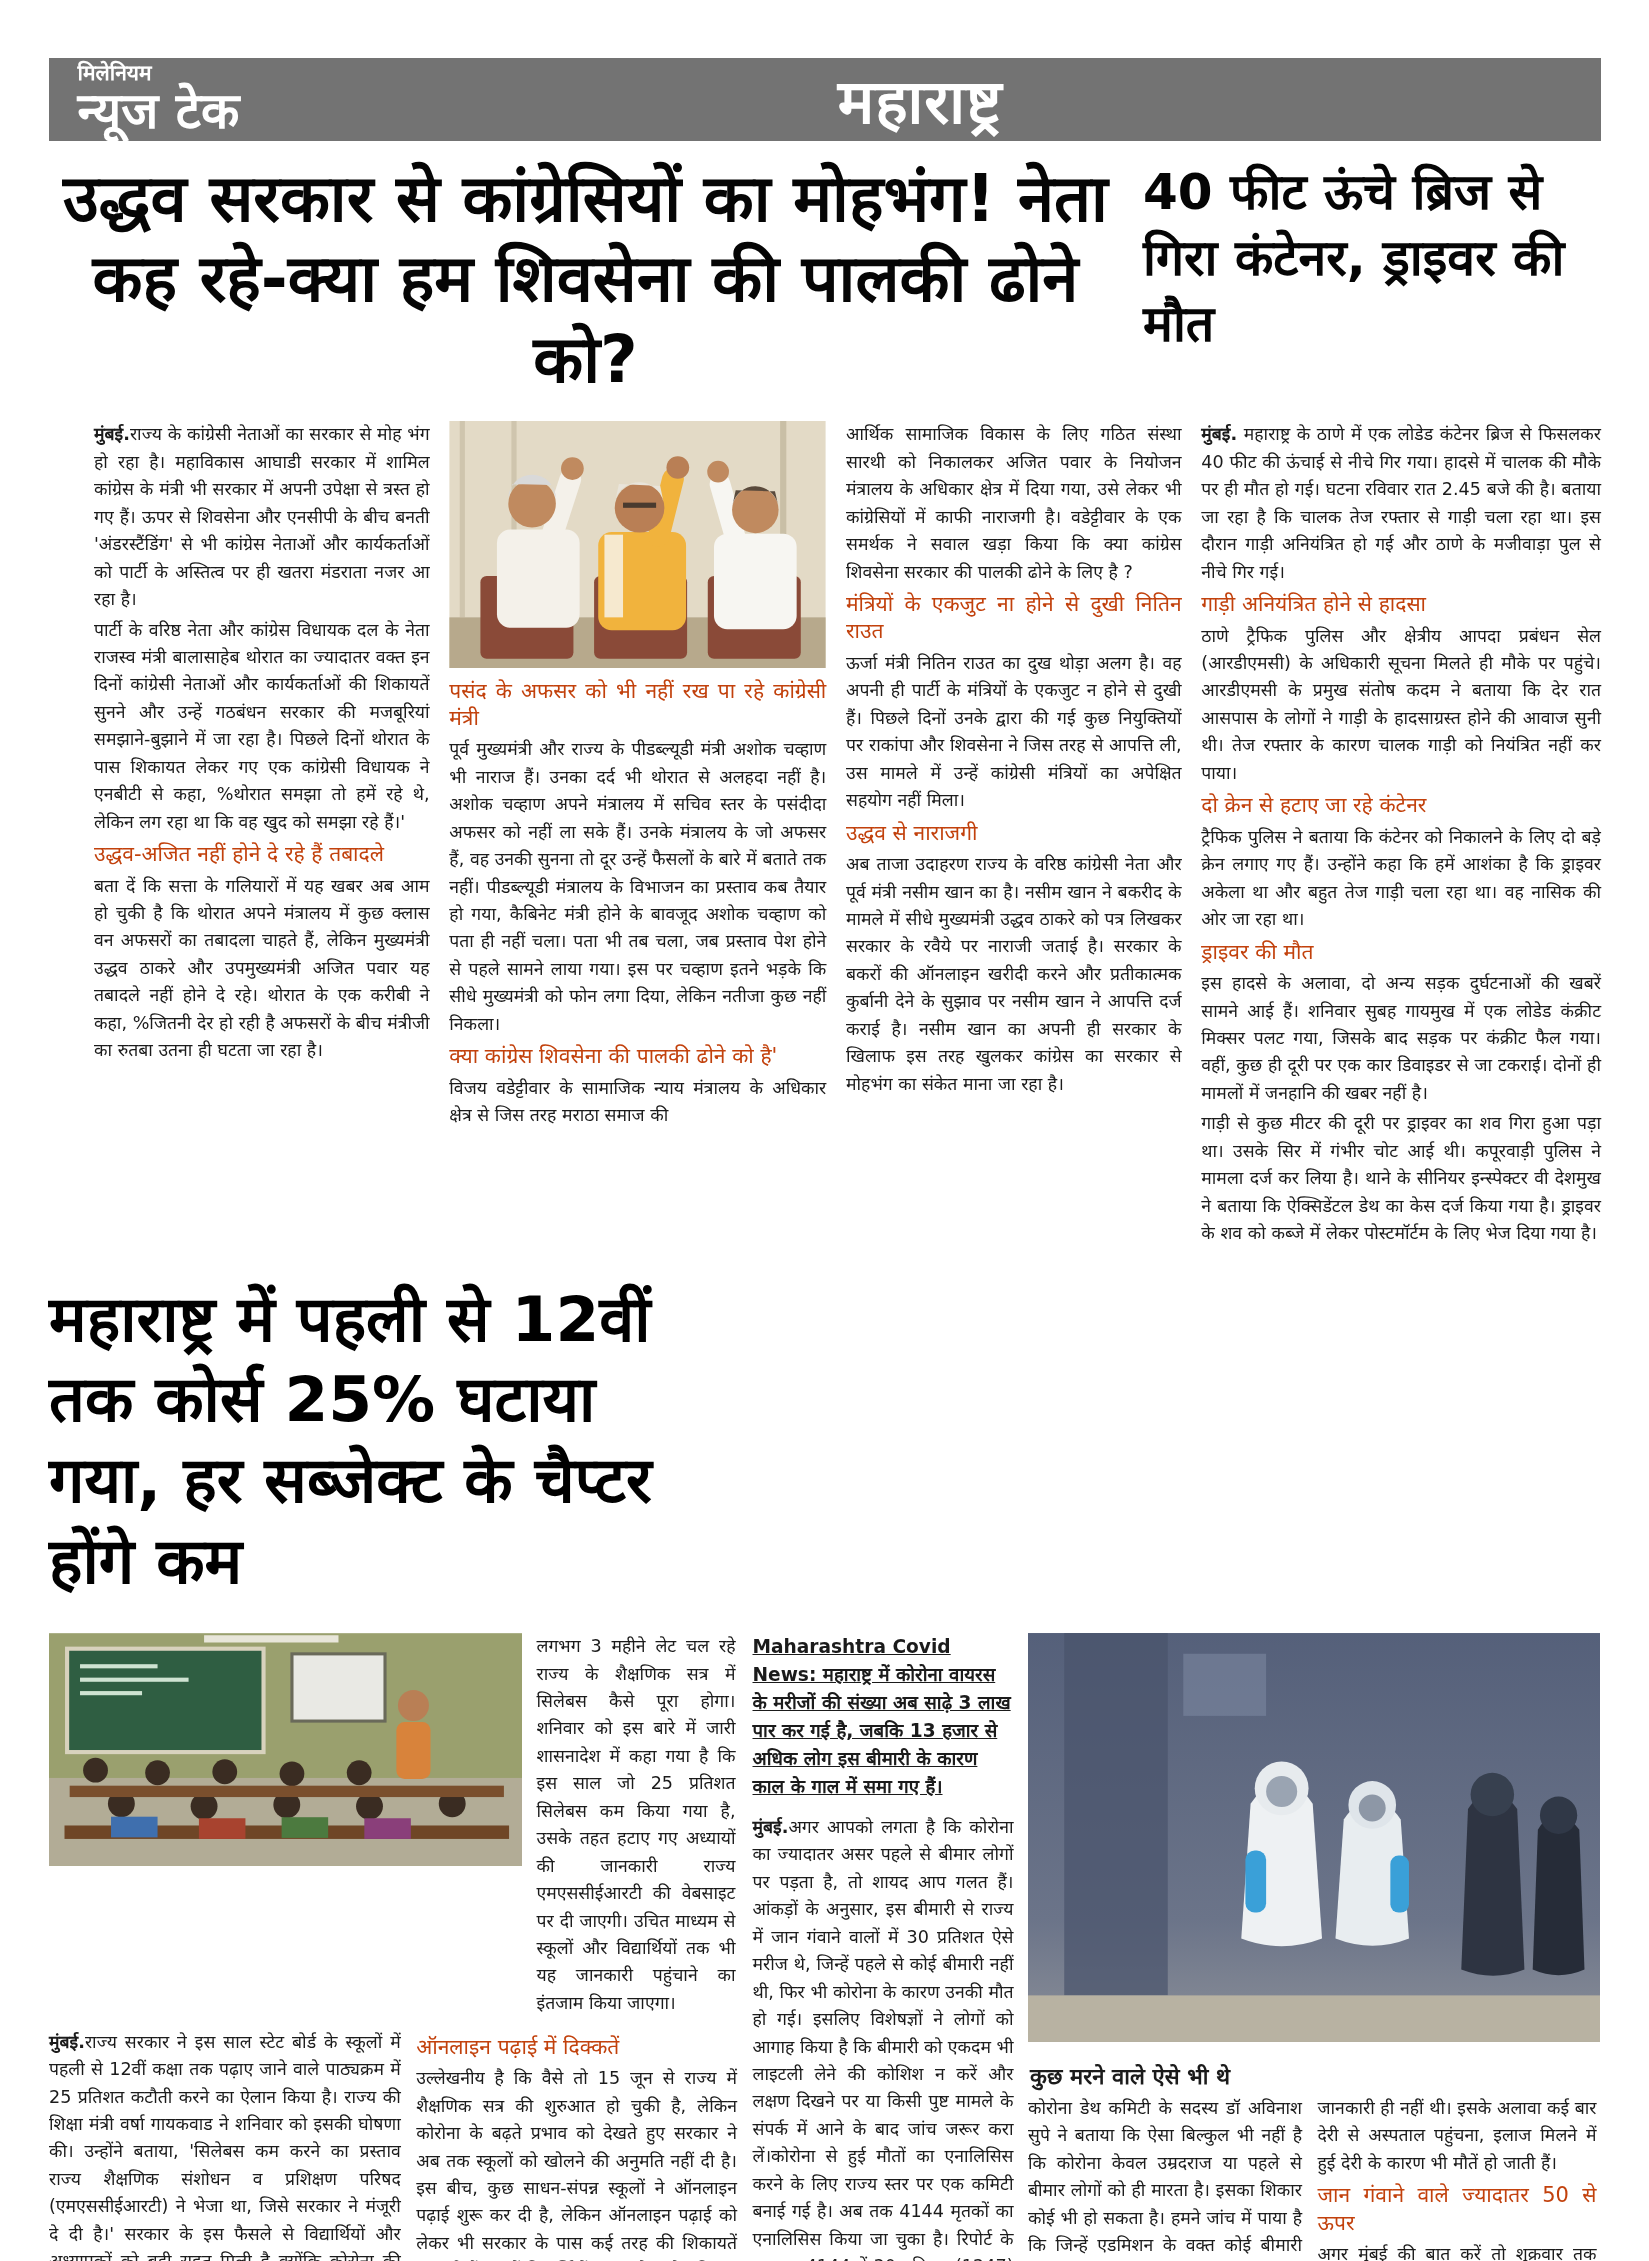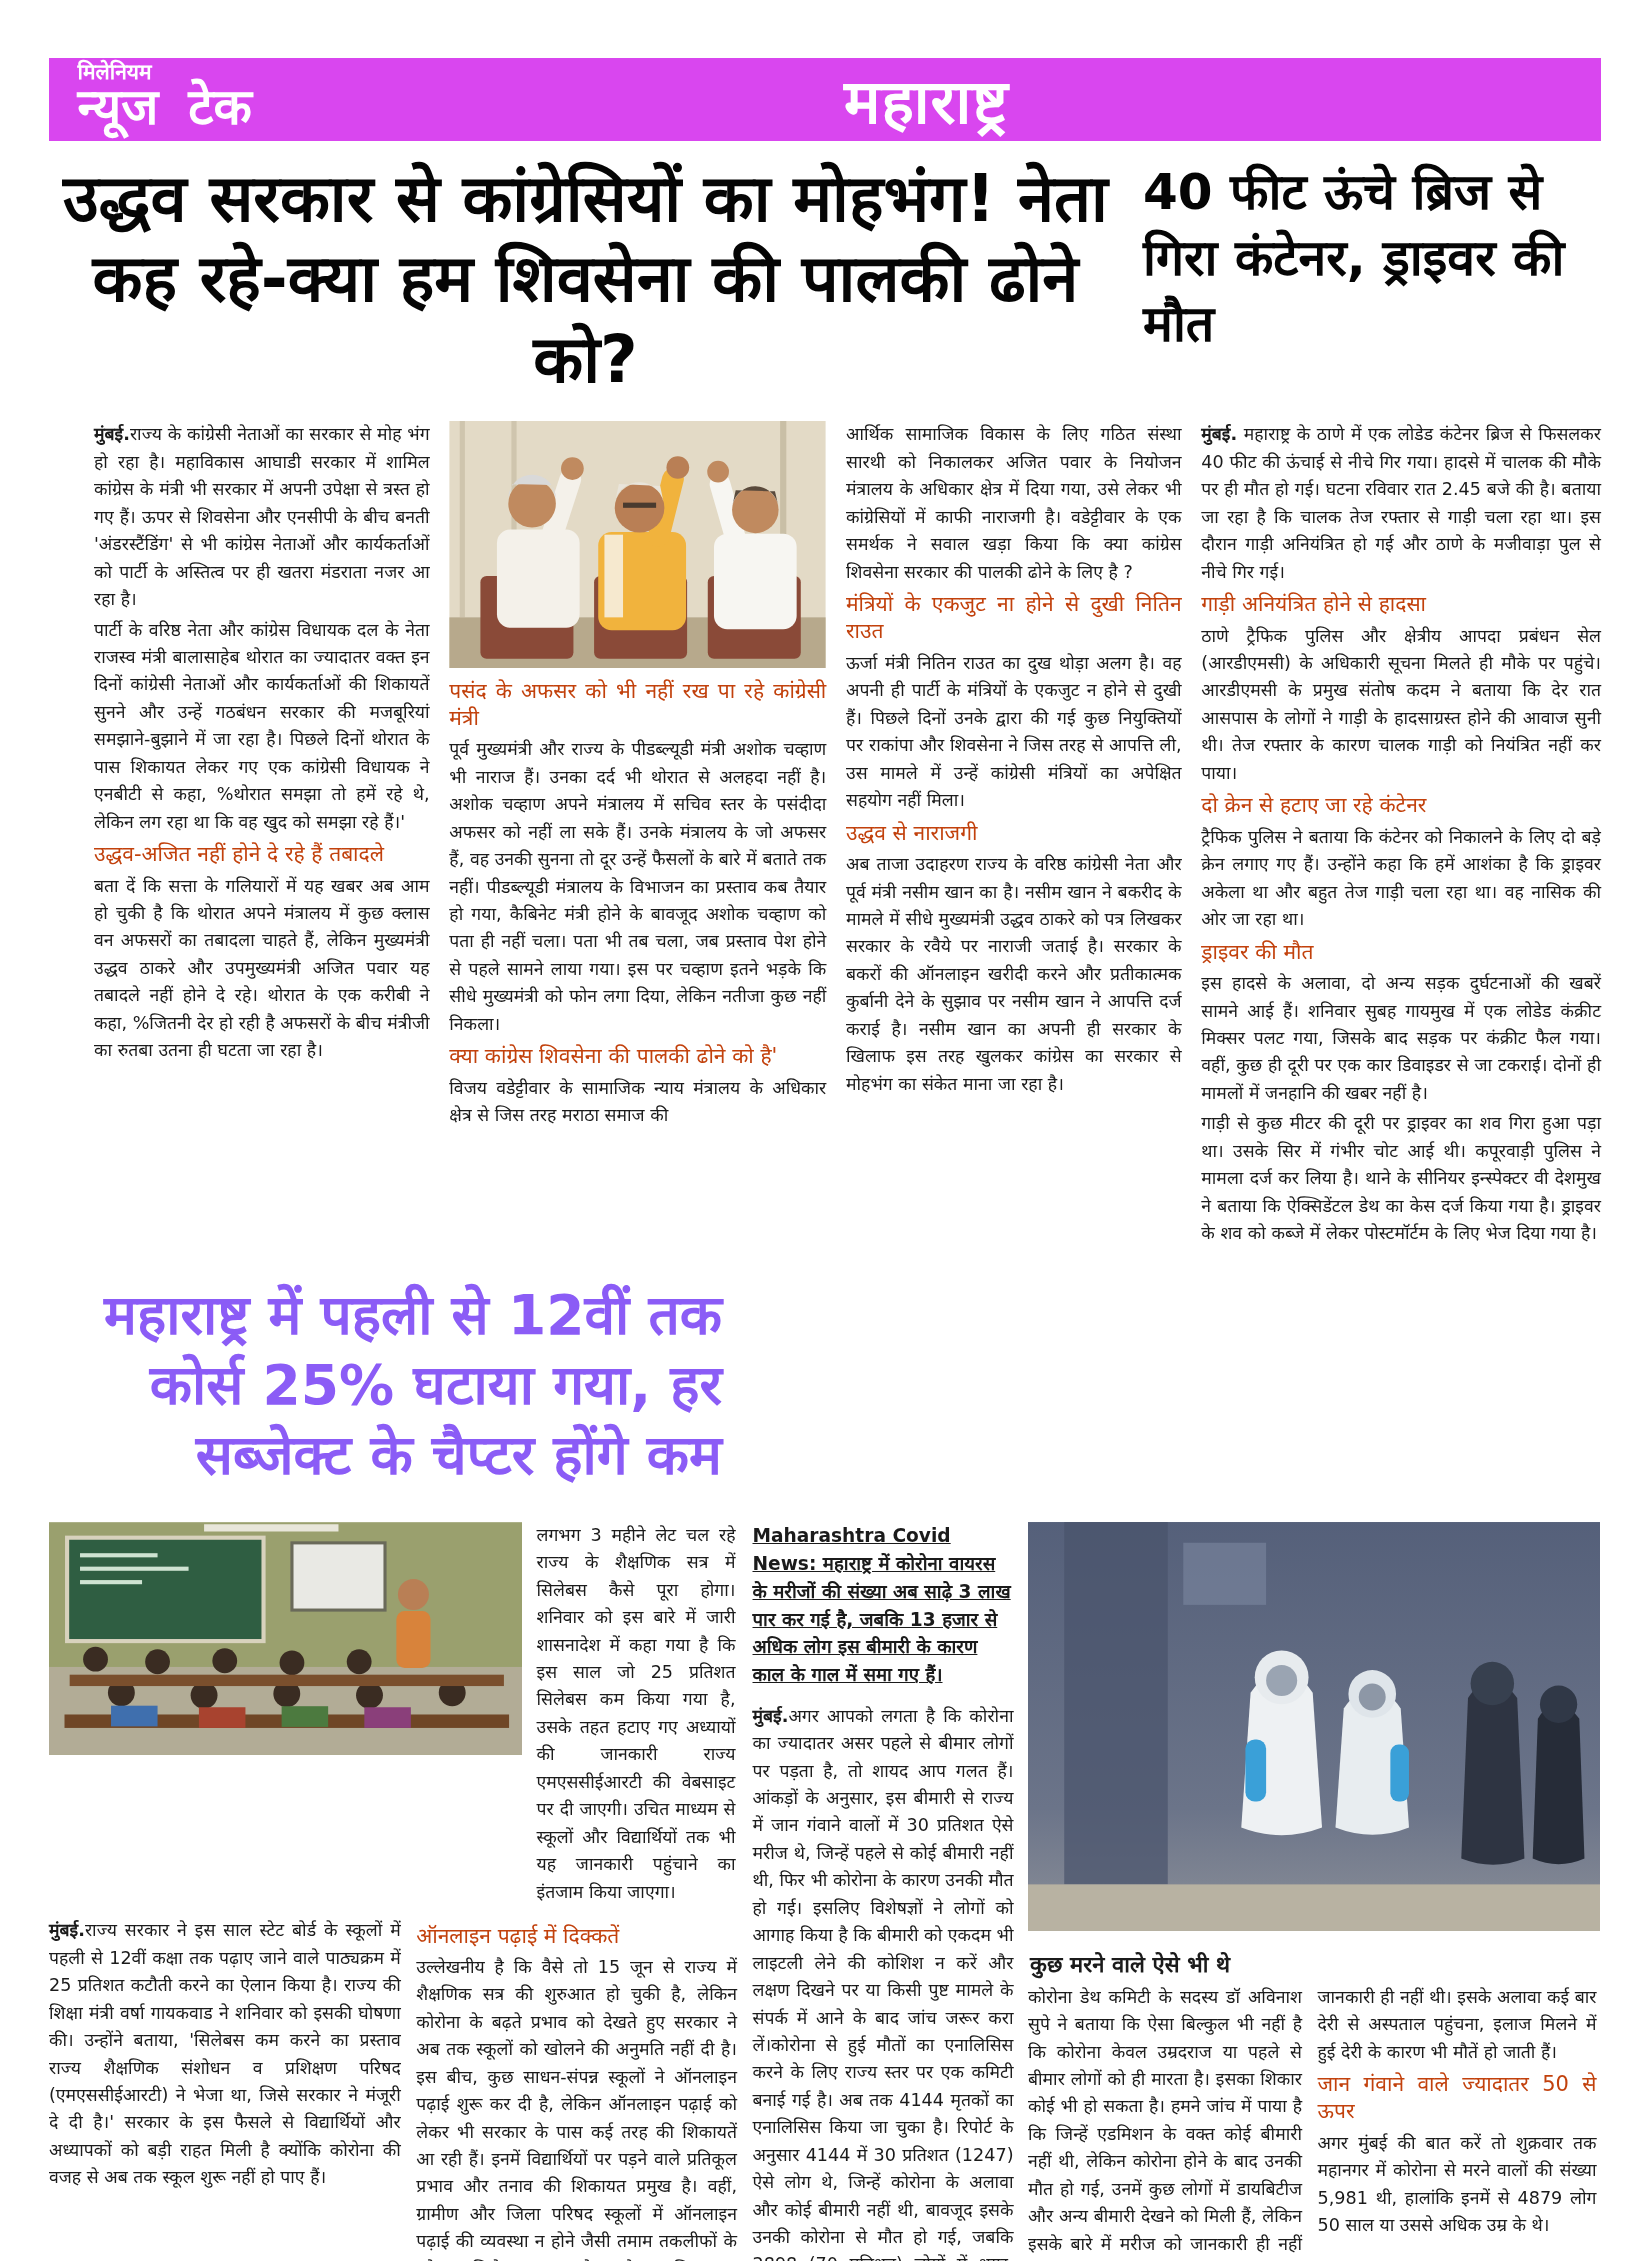--- a/index.html
+++ b/index.html
@@ -1,20 +1,20 @@
 <!DOCTYPE html>
 <html style="font-size:8.3px"><head>
 <meta charset="utf-8">
 <style>
   html,body{margin:0;padding:0;background:#888;}
   .page{position:relative;width:1650px;height:2261px;background:#ffffff;overflow:hidden;
         font-family:"DejaVu Sans","Liberation Sans",sans-serif;color:#1b1b1b;}
   .content{width:1552px;margin:0 auto;display:flex;flex-direction:column;height:100%;}
   
-  .masthead{margin-top:58px;height:88px;background:#d946ef;display:flex;align-items:center;color:#fff;font-family:Liberation Mono, monospace;}
+  .masthead{margin-top:58px;height:88px;background:#737373;display:flex;align-items:center;color:#fff;}
   .logo{padding-left:28.5px;line-height:1;}
   .logo .small{font-size:21px;font-weight:bold;display:block;}
   .logo .big{font-size:50px;font-weight:bold;display:block;margin-top:2.1px;}
   .mast-center{flex:1;text-align:center;font-size:61px;font-weight:800;letter-spacing:1px;}
   .mast-right{display:flex;align-items:center;padding-right:15.5px;}
   .mast-date{font-size:32px;font-weight:bold;margin-right:17.6px;}
   .mast-div{width:3.1px;height:62px;background:#fff;margin-right:4.1px;}
   .mast-div2{width:1.6px;height:62px;background:#fff;margin-right:13.5px;}
   .mast-num{font-size:72px;font-weight:800;line-height:1;}
   
@@ -27,21 +27,21 @@
   .c1{width:356px;margin-left:45px;}
   .c2{width:377px;}
   .c3{width:356px;}
   .c4{width:424px;}
   .para{margin:0 0 3.1px 0;text-indent:0;}
   .para b{font-weight:800;}
   .subhead{font-weight:400;font-size:21px;line-height:1.3;margin:5.2px 0 4.1px 0;color:#c2410c;}
   .photo{display:block;margin-bottom:9.3px;}
   
   .mid-row{display:flex;margin-top:29px;gap:21px;align-items:flex-start;}
-  .hl-edu{width:673px;font-size:55px;line-height:1.28;font-weight:800;text-align:right;color:#8b5cf6;}
+  .hl-edu{width:673px;font-size:63px;line-height:1.28;font-weight:800;text-align:left;color:#000000;}
   .hl-covid{width:859px;font-size:72px;line-height:1.35;font-weight:800;text-align:center;color:#050505;}
   
   .bot-row{display:flex;gap:15.5px;margin-top:31px;flex:1;}
   .edu-block{width:688px;display:flex;flex-direction:column;}
   .edu-top{display:flex;gap:14.5px;}
   .edu-side{width:199px;}
   .edu-bottom{display:flex;gap:15.5px;margin-top:8.3px;}
   .colA{width:352px;}
   .colB{width:321px;}
   .covid-block{width:848px;display:flex;gap:14.5px;}

